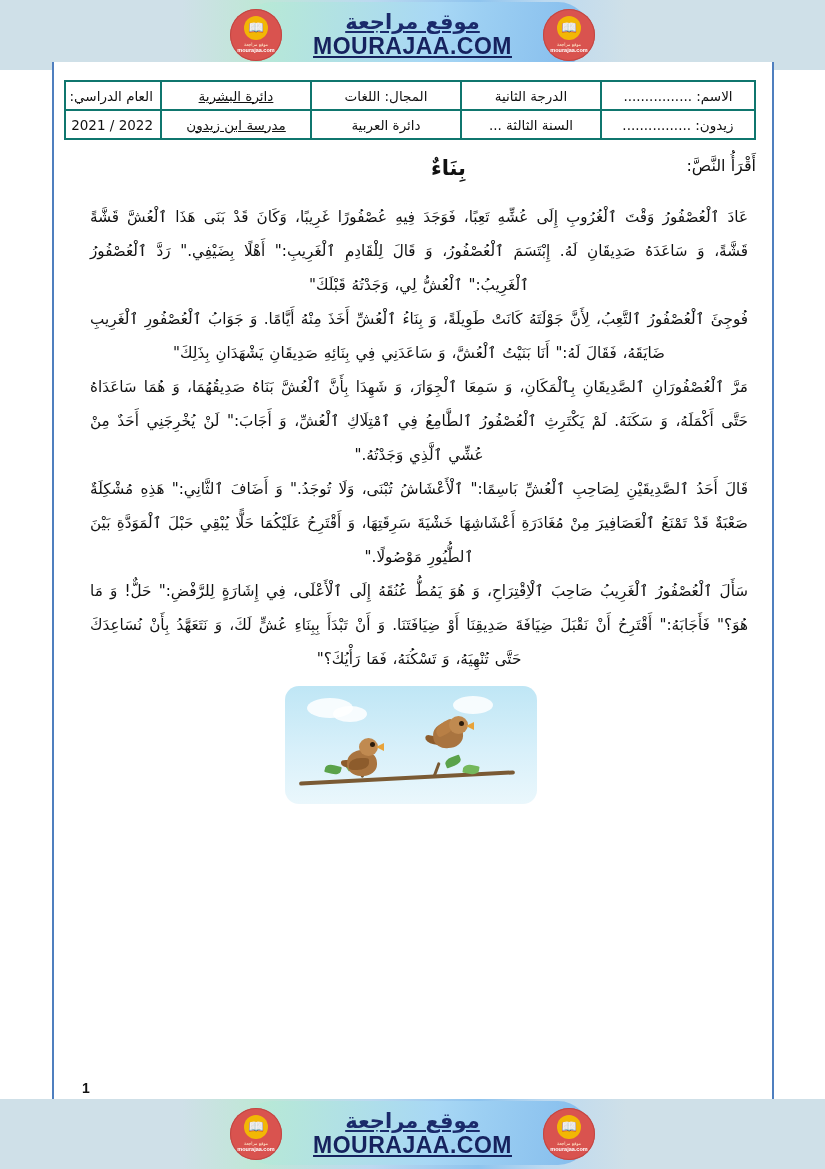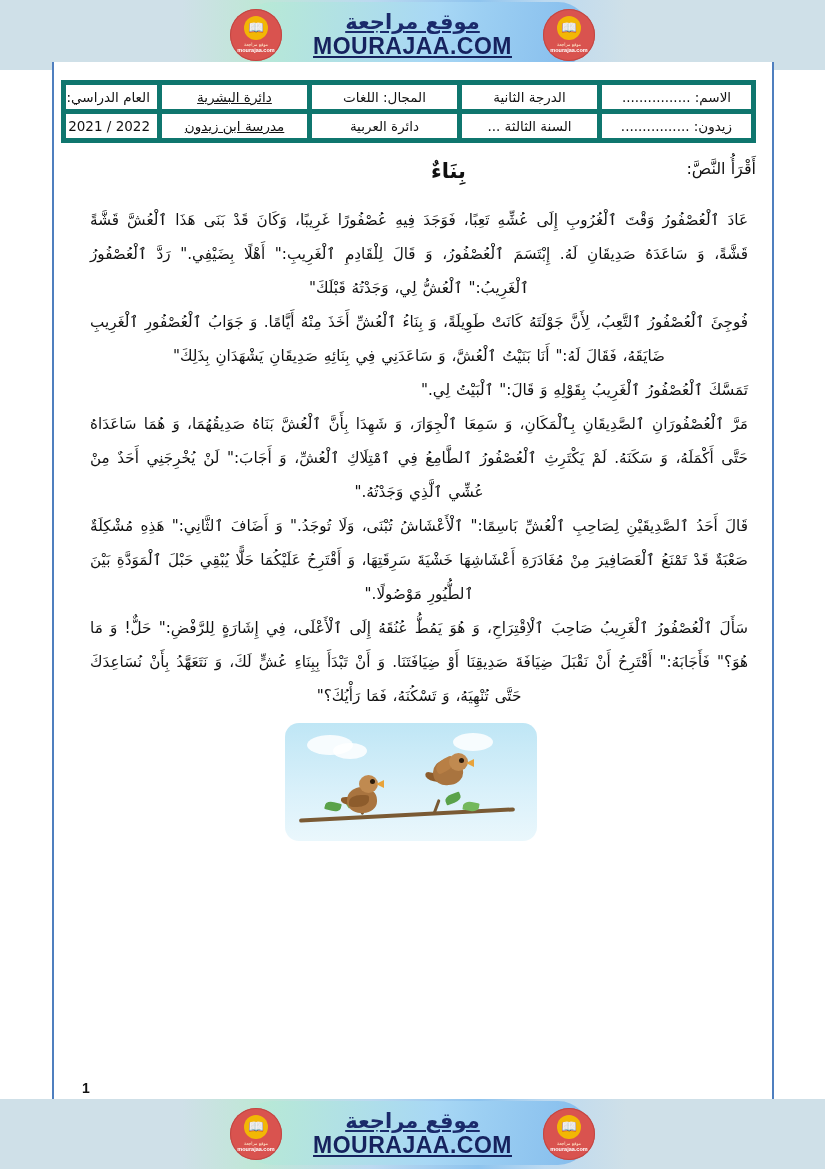--- a/index.html
+++ b/index.html
@@ -135,21 +135,21 @@
   }
 
   
   table.info {
     width: 690px;
     margin: 4px auto 0 auto;
     border-collapse: collapse;
     table-layout: fixed;
   }
   table.info td {
-    border: 5px solid #0f766e;
+    border: 2px solid #0f766e;
     height: 29px;
     padding: 2px 7px;
     font-size: 13.5px;
     color: #111;
     text-align: center;
     white-space: nowrap;
     font-family: "DejaVu Sans", sans-serif;
   }
   td.c-year   { width: 96px; }
   td.c-dept   { width: 150px; text-decoration: underline; }
@@ -369,21 +369,20 @@
       </table>
 
     <div class="title-row">
       <div class="read-label">أَقْرَأُ النَّصَّ:</div>
       <div class="text-title">بِنَاءٌ</div>
     </div>
 
     <div class="story">
       <p>عَادَ ٱلْعُصْفُورُ وَقْتَ ٱلْغُرُوبِ إِلَى عُشِّهِ تَعِبًا، فَوَجَدَ فِيهِ عُصْفُورًا غَرِيبًا، وَكَانَ قَدْ بَنَى هَذَا ٱلْعُشَّ قَشَّةً قَشَّةً، وَ سَاعَدَهُ صَدِيقَانِ لَهُ. إِبْتَسَمَ ٱلْعُصْفُورُ، وَ قَالَ لِلْقَادِمِ ٱلْغَرِيبِ:" أَهْلًا بِضَيْفِي." رَدَّ ٱلْعُصْفُورُ ٱلْغَرِيبُ:" ٱلْعُشُّ لِي، وَجَدْتُهُ قَبْلَكَ"</p>
       <p>فُوجِئَ ٱلْعُصْفُورُ ٱلتَّعِبُ، لِأَنَّ جَوْلَتَهُ كَانَتْ طَوِيلَةً، وَ بِنَاءُ ٱلْعُشِّ أَخَذَ مِنْهُ أَيَّامًا. وَ جَوَابُ ٱلْعُصْفُورِ ٱلْغَرِيبِ ضَايَقَهُ، فَقَالَ لَهُ:" أَنَا بَنَيْتُ ٱلْعُشَّ، وَ سَاعَدَنِي فِي بِنَائِهِ صَدِيقَانِ يَشْهَدَانِ بِذَلِكَ"</p>
-      <p class="indent-last">تَمَسَّكَ ٱلْعُصْفُورُ ٱلْغَرِيبُ بِقَوْلِهِ وَ قَالَ:" ٱلْبَيْتُ لِي."</p>
       <p>مَرَّ ٱلْعُصْفُورَانِ ٱلصَّدِيقَانِ بِٱلْمَكَانِ، وَ سَمِعَا ٱلْجِوَارَ، وَ شَهِدَا بِأَنَّ ٱلْعُشَّ بَنَاهُ صَدِيقُهُمَا، وَ هُمَا سَاعَدَاهُ حَتَّى أَكْمَلَهُ، وَ سَكَنَهُ. لَمْ يَكْتَرِثِ ٱلْعُصْفُورُ ٱلطَّامِعُ فِي ٱمْتِلَاكِ ٱلْعُشِّ، وَ أَجَابَ:" لَنْ يُخْرِجَنِي أَحَدٌ مِنْ عُشِّي ٱلَّذِي وَجَدْتُهُ."</p>
       <p>قَالَ أَحَدُ ٱلصَّدِيقَيْنِ لِصَاحِبِ ٱلْعُشِّ بَاسِمًا:" ٱلْأَعْشَاشُ تُبْنَى، وَلَا تُوجَدُ." وَ أَضَافَ ٱلثَّانِي:" هَذِهِ مُشْكِلَةٌ صَعْبَةٌ قَدْ تَمْنَعُ ٱلْعَصَافِيرَ مِنْ مُغَادَرَةِ أَعْشَاشِهَا خَشْيَةَ سَرِقَتِهَا، وَ أَقْتَرِحُ عَلَيْكُمَا حَلًّا يُبْقِي حَبْلَ ٱلْمَوَدَّةِ بَيْنَ ٱلطُّيُورِ مَوْصُولًا."</p>
       <p>سَأَلَ ٱلْعُصْفُورُ ٱلْغَرِيبُ صَاحِبَ ٱلْاِقْتِرَاحِ، وَ هُوَ يَمُطُّ عُنُقَهُ إِلَى ٱلْأَعْلَى، فِي إِشَارَةٍ لِلرَّفْضِ:" حَلٌّ! وَ مَا هُوَ؟" فَأَجَابَهُ:" أَقْتَرِحُ أَنْ نَقْبَلَ ضِيَافَةَ صَدِيقِنَا أَوْ ضِيَافَتَنَا. وَ أَنْ تَبْدَأَ بِبِنَاءِ عُشٍّ لَكَ، وَ نَتَعَهَّدُ بِأَنْ نُسَاعِدَكَ حَتَّى تُنْهِيَهُ، وَ تَسْكُنَهُ، فَمَا رَأْيُكَ؟"</p>
     </div>
 
     <div class="illus-wrap">
       <div class="illus">
         <div class="cloud cl1"></div>
         <div class="cloud cl2"></div>
         <div class="cloud cl3"></div>

